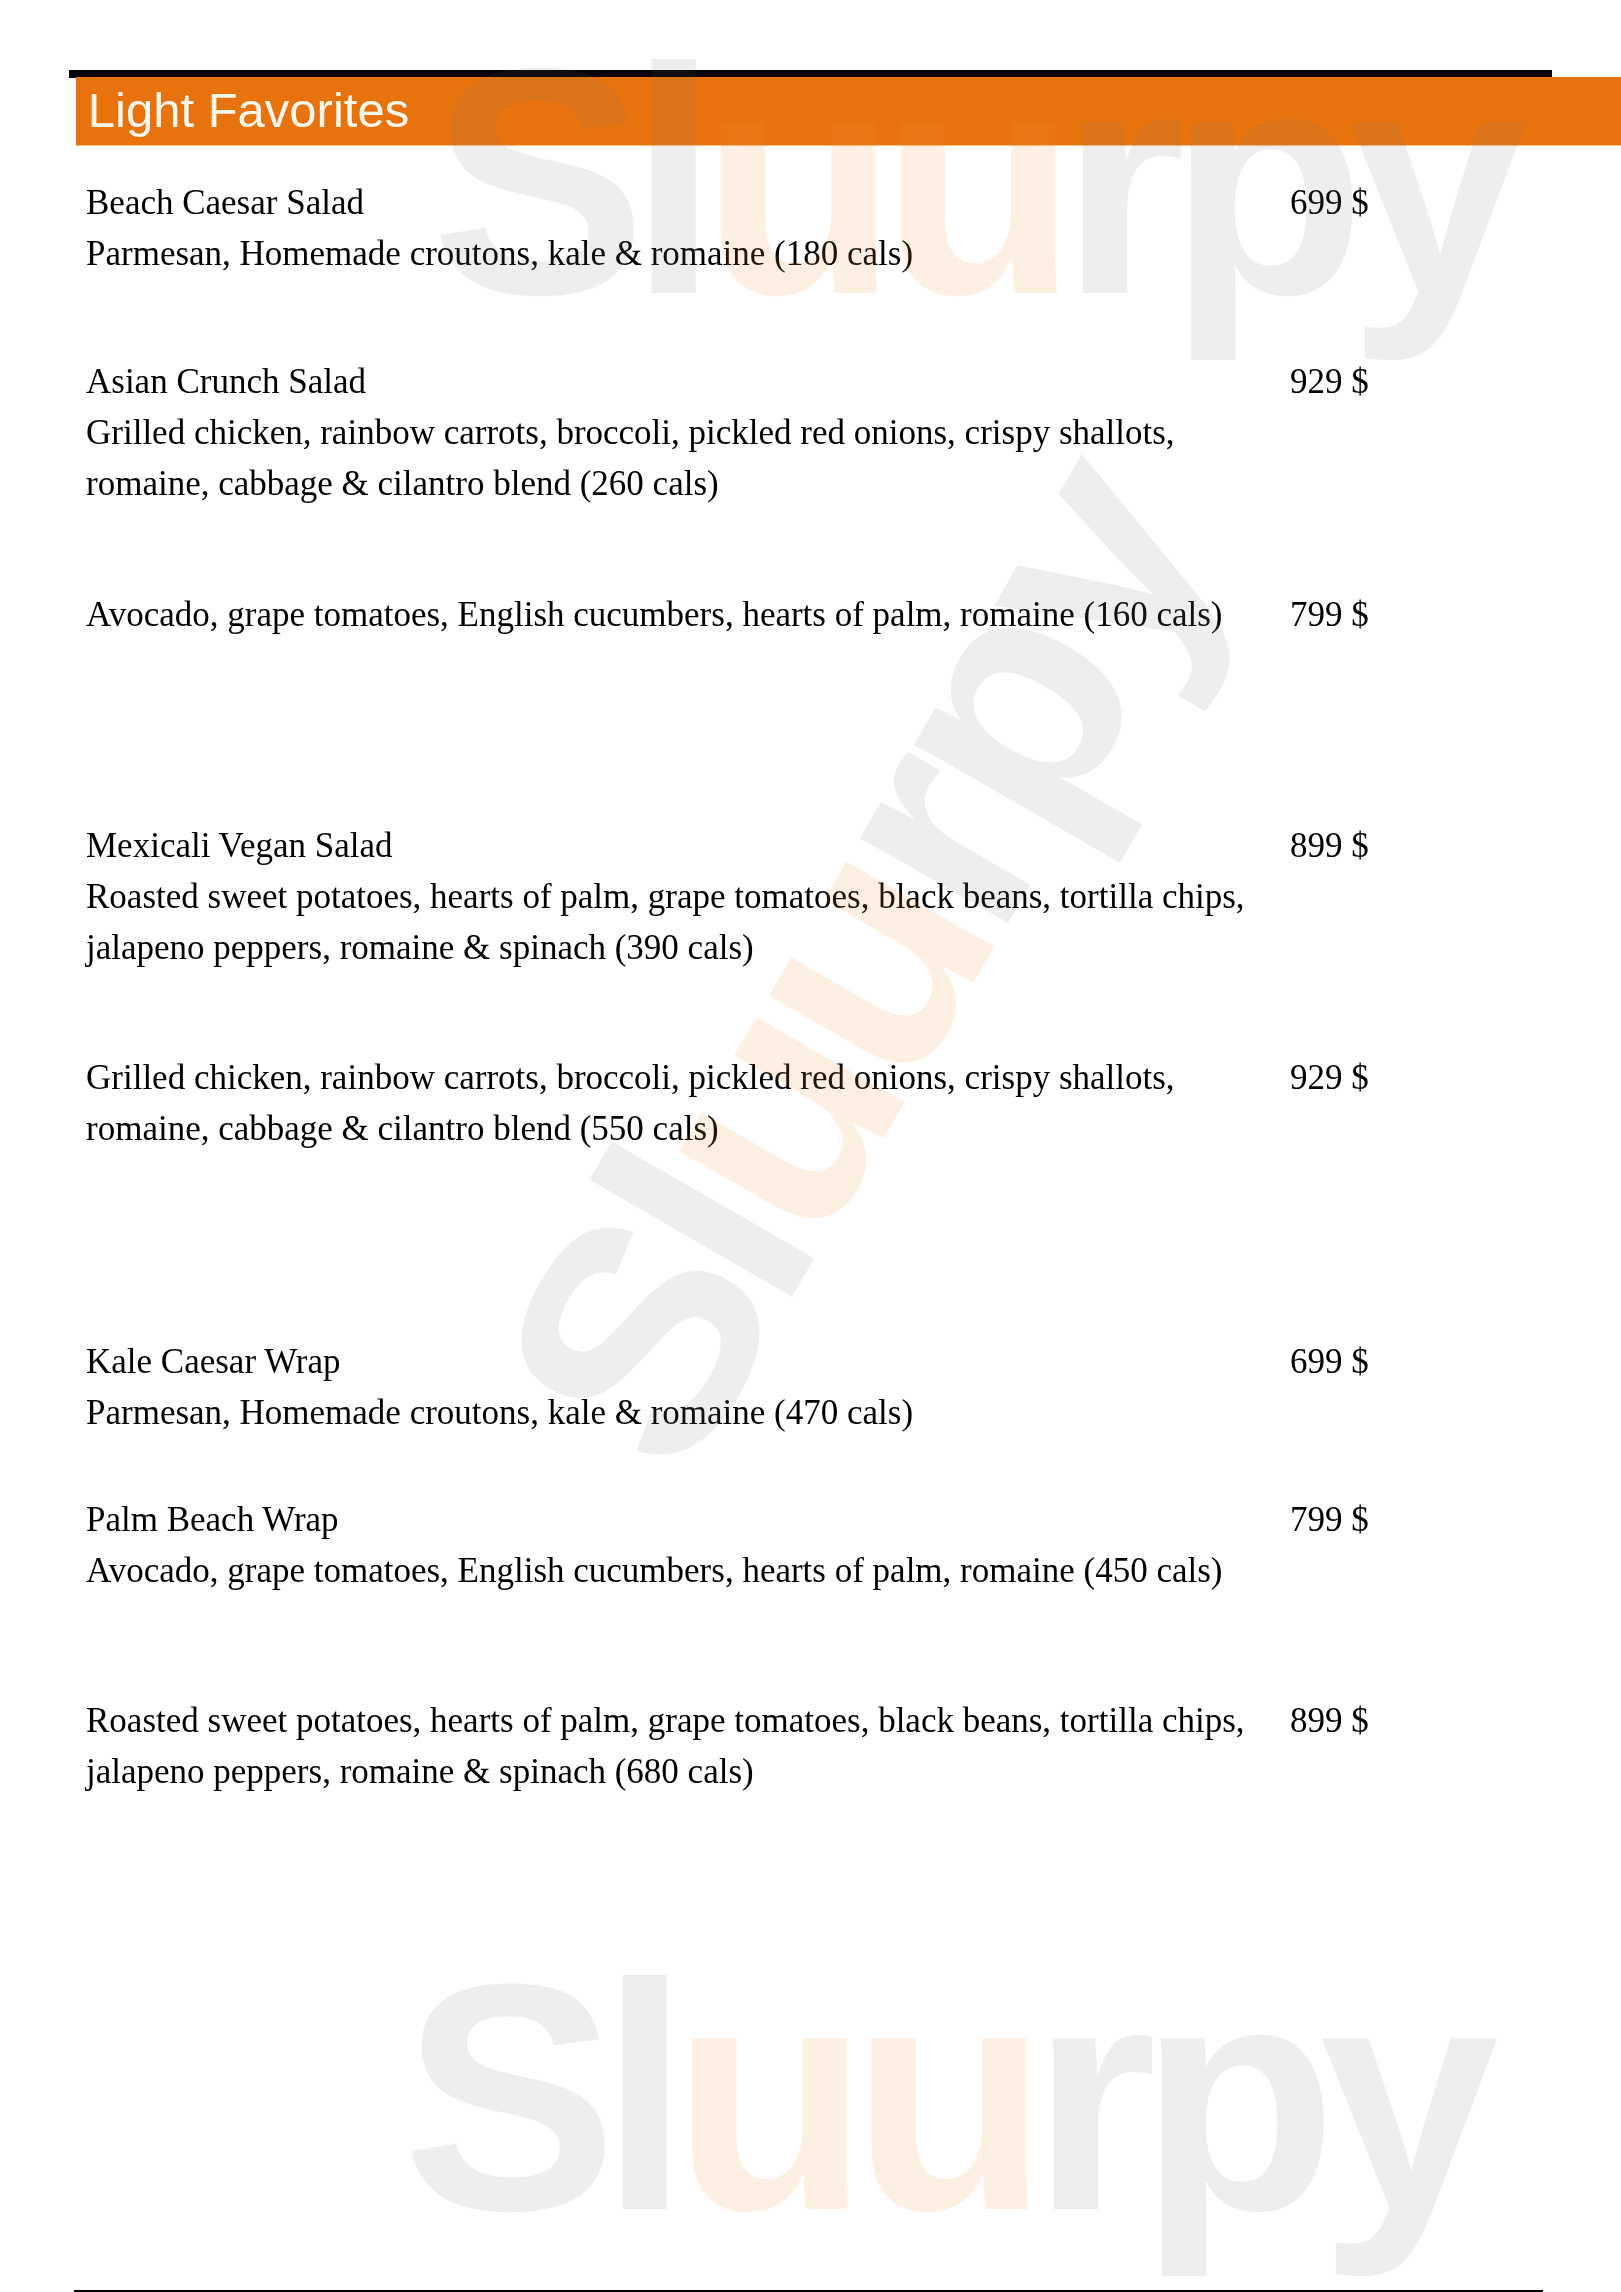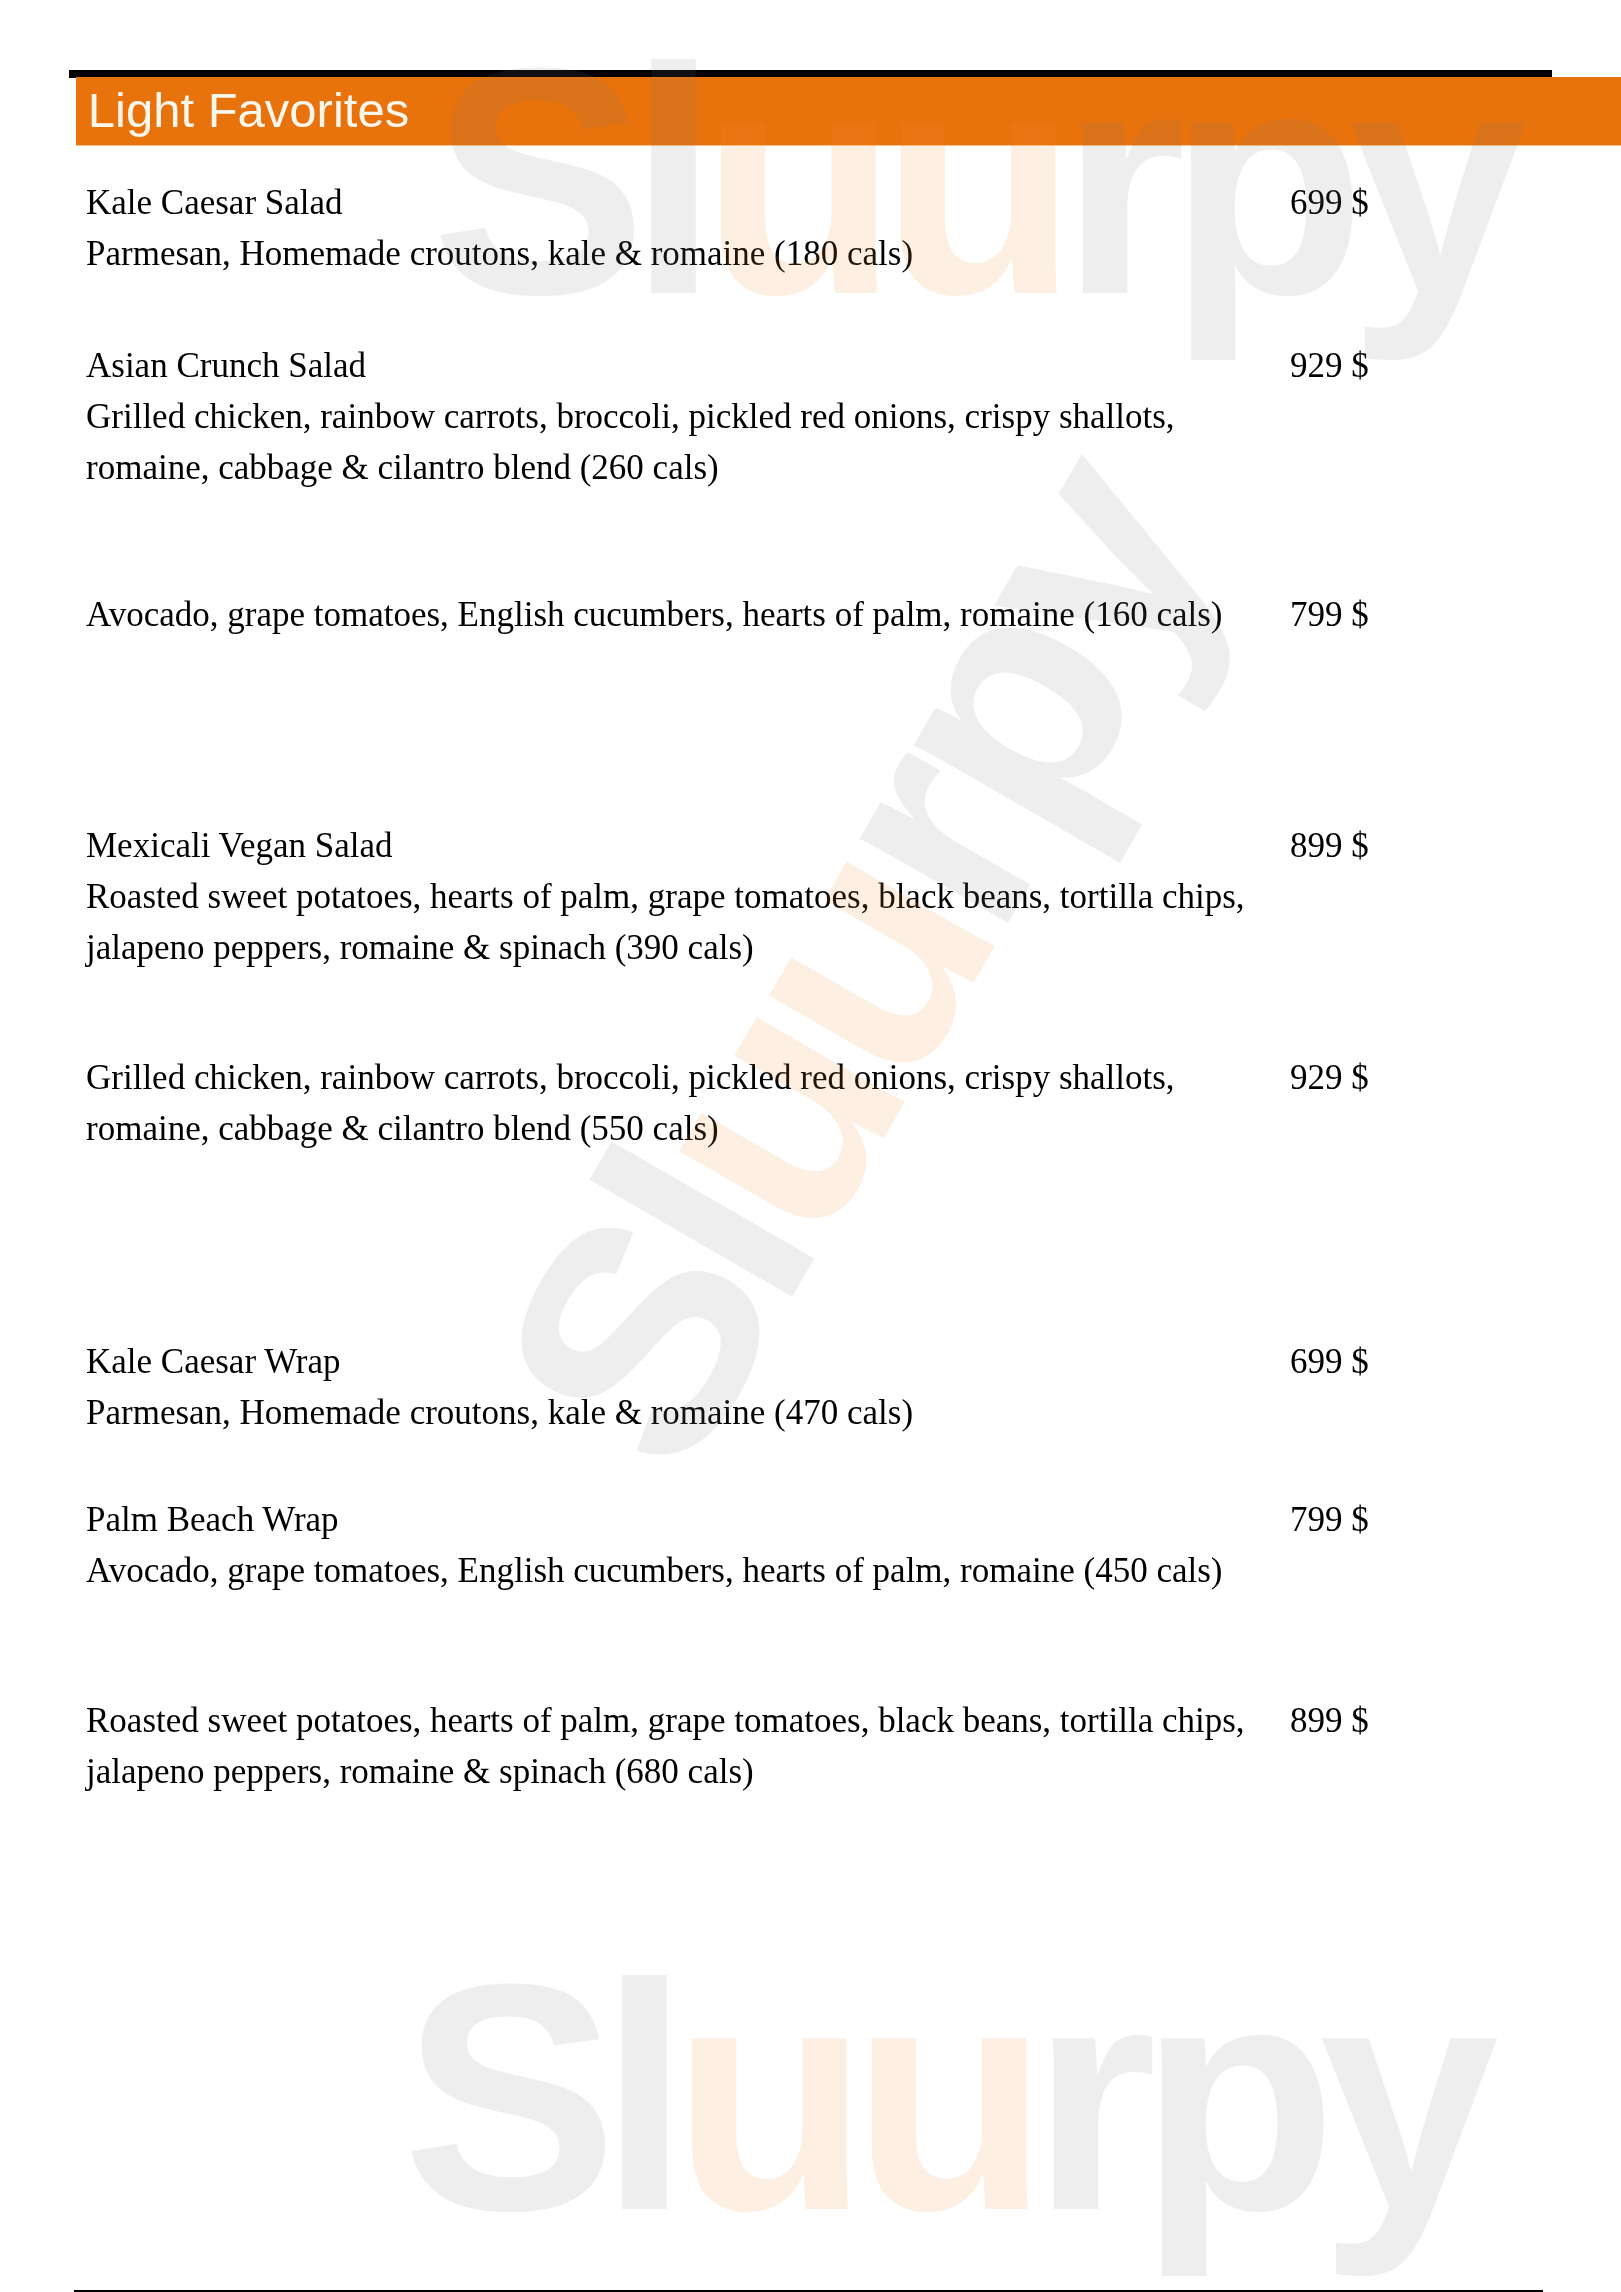--- a/index.html
+++ b/index.html
@@ -24,25 +24,25 @@
 <body>
 
 <div class="top-rule"></div>
 
 <div class="section-header">
   <span class="section-title">Light Favorites</span>
 </div>
 
 <div class="menu">
   <div class="item" style="top:177px">
-    <span class="item-name">Kale Caesar Salad</span>
+    <span class="item-name">Beach Caesar Salad</span>
     <span class="item-desc">Parmesan, Homemade croutons, kale &amp; romaine (180 cals)</span>
     <span class="item-price">699 $</span>
   </div>
-  <div class="item" style="top:340px">
+  <div class="item" style="top:356px">
     <span class="item-name">Asian Crunch Salad</span>
     <span class="item-desc">Grilled chicken, rainbow carrots, broccoli, pickled red onions, crispy shallots, romaine, cabbage &amp; cilantro blend (260 cals)</span>
     <span class="item-price">929 $</span>
   </div>
   <div class="item" style="top:589px">
     <span class="item-desc">Avocado, grape tomatoes, English cucumbers, hearts of palm, romaine (160 cals)</span>
     <span class="item-price">799 $</span>
   </div>
   <div class="item" style="top:820px">
     <span class="item-name">Mexicali Vegan Salad</span>

